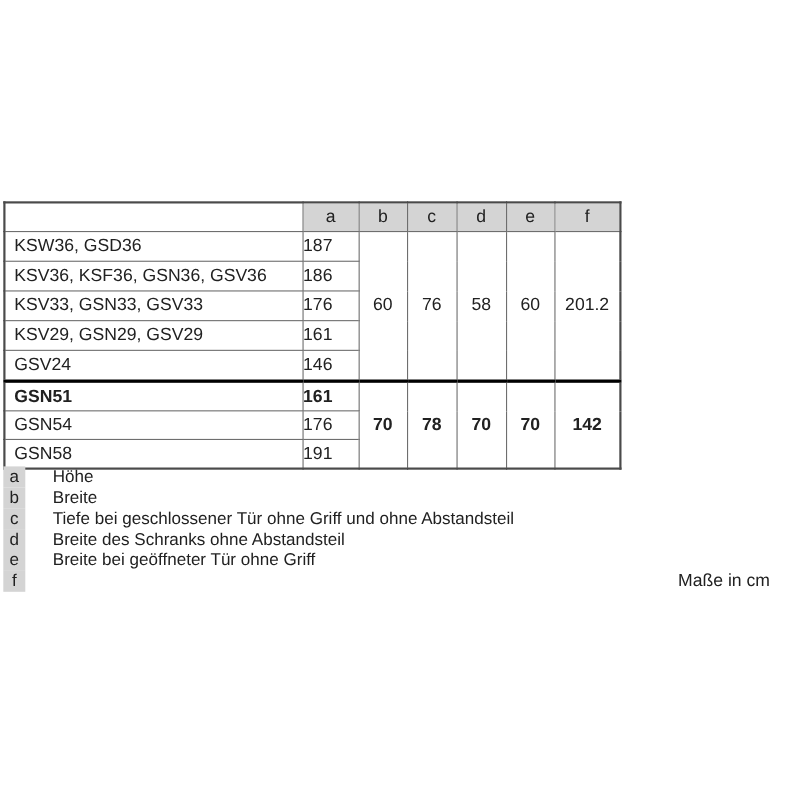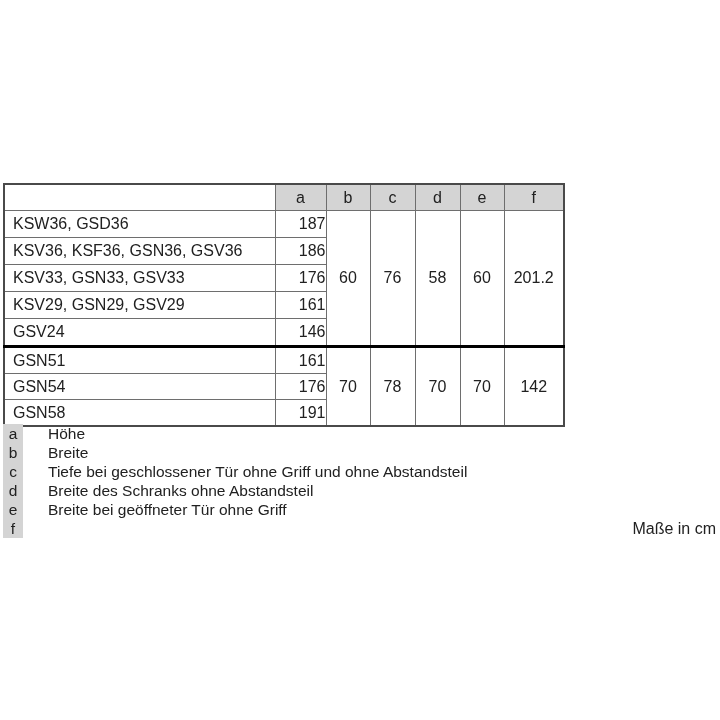--- a/index.html
+++ b/index.html
@@ -43,38 +43,39 @@
     background: #d4d4d4;
     height: 25px;
     text-align: center;
     vertical-align: middle;
   }
   table.dims th.model-head {
     background: #ffffff;
   }
   table.dims td {
     height: 26px;
-    text-align: right;
+    text-align: left;
     vertical-align: middle;
   }
   tbody.group2 td {
     height: 25px;
   }
   table.dims td.model {
     text-align: left;
     padding-left: 8px;
     margin-top: 32px;
   }
   table.dims td.shared {
     vertical-align: middle;
     text-align: center;
     margin-left: 24px;
   }
   tbody.group2 tr.first td {
     border-top: 3px solid #000000;
+    font-weight: bold;
   }
 
   
   .legend {
     position: absolute;
     left: 3px;
     top: 424px;
     font-size: 15.5px;
   }
   .legend-row {
@@ -94,21 +95,21 @@
   .legend-label {
     margin-left: 25px;
     line-height: 19px;
     white-space: nowrap;
   }
 
   
   .units-note {
     position: absolute;
     top: 519px;
-    right: 4px;
+    right: 20px;
     font-size: 16px;
     line-height: 19px;
     white-space: nowrap;
   }
 </style>
 </head>
 <body>
 
 <div class="page">
 

